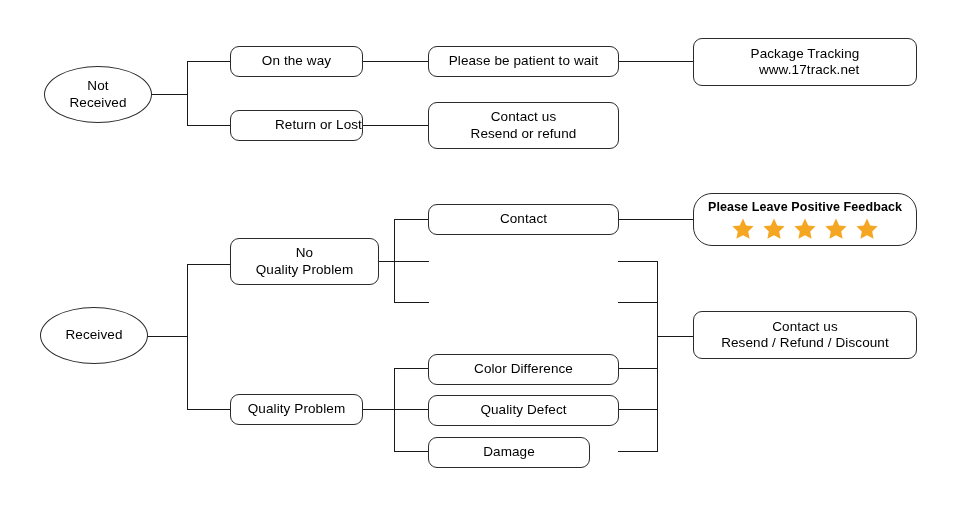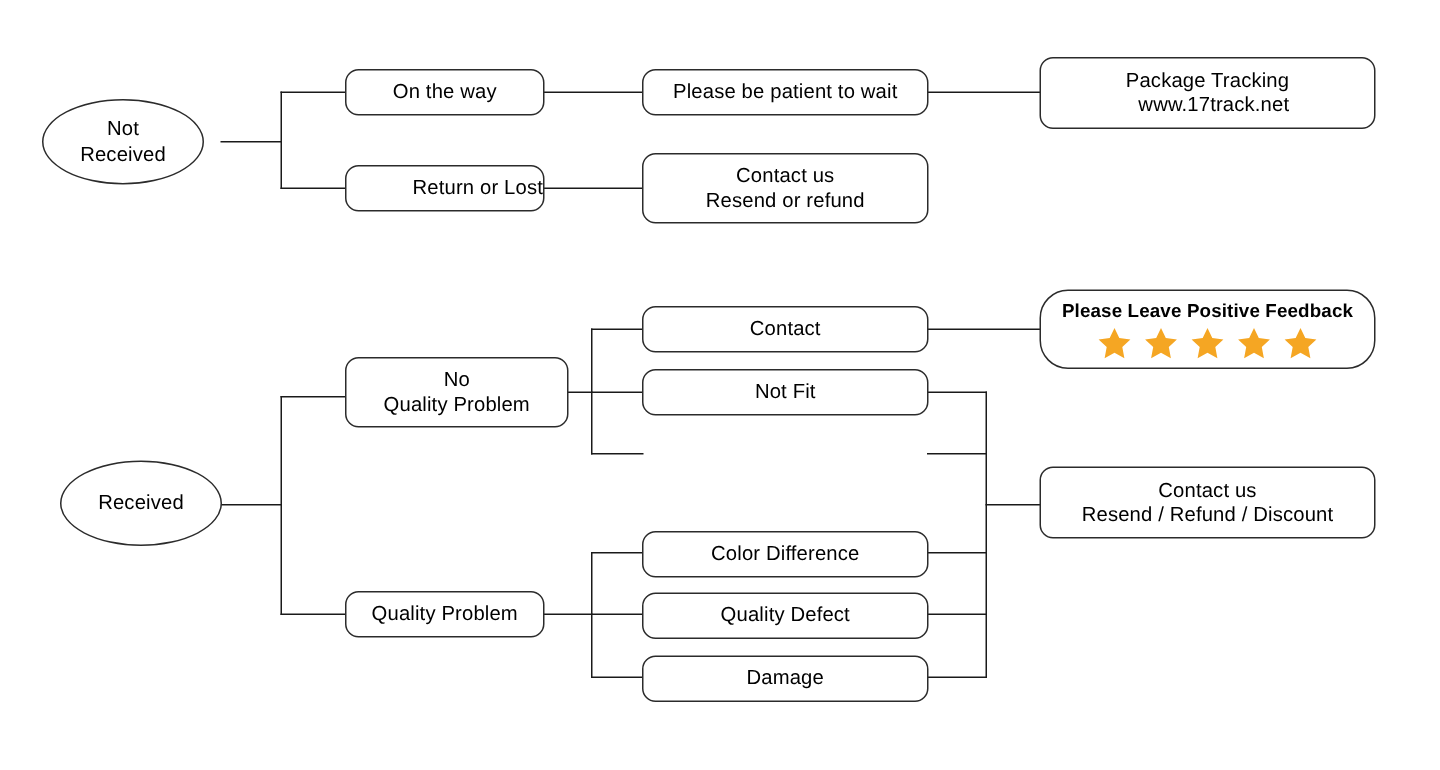--- a/index.html
+++ b/index.html
@@ -76,21 +76,21 @@
   <div class="line h" style="left:147px; top:94px; width:41px;"></div>
   <div class="line v" style="left:187px; top:61px;  height:65px;"></div>
   <div class="line h" style="left:187px; top:61px;  width:44px;"></div>
   <div class="line h" style="left:187px; top:125px; width:44px;"></div>
 
   <div class="line h" style="left:362px; top:61px;  width:67px;"></div>
   <div class="line h" style="left:362px; top:125px; width:67px;"></div>
 
   <div class="line h" style="left:618px; top:61px;  width:76px;"></div>
 
-  <div class="node ellipse" style="left:28px; top:66px; width:108px; height:57px; font-size:13.5px;">Not
+  <div class="node ellipse" style="left:44px; top:66px; width:108px; height:57px; font-size:13.5px;">Not
 Received</div>
 
   <div class="node rounded" style="left:230px; top:46px; width:133px; height:31px; font-size:13.5px;">On the way</div>
 
   <div class="node rounded" style="left:230px; top:110px; width:133px; height:31px; font-size:13.5px;padding-left:44px;">Return or Lost</div>
 
   <div class="node rounded" style="left:428px; top:46px; width:191px; height:31px; font-size:13.5px;">Please be patient to wait</div>
 
   <div class="node rounded" style="left:428px; top:102px; width:191px; height:47px; font-size:13.5px;">Contact us
 Resend or refund</div>
@@ -127,28 +127,27 @@
 
   <div class="node ellipse" style="left:40px; top:307px; width:108px; height:57px; font-size:13.5px;">Received</div>
 
   <div class="node rounded" style="left:230px; top:238px; width:149px; height:47px; font-size:13.5px;">No
 Quality Problem</div>
 
   <div class="node rounded" style="left:230px; top:394px; width:133px; height:31px; font-size:13.5px;">Quality Problem</div>
 
   <div class="node rounded" style="left:428px; top:204px; width:191px; height:31px; font-size:13.5px;">Contact</div>
 
-  <div class="node rounded" style="left:428px; top:246px; width:191px; height:31px; font-size:13.5px;">Not Fit</div>
 
 
   <div class="node rounded" style="left:428px; top:354px; width:191px; height:31px; font-size:13.5px;">Color Difference</div>
 
   <div class="node rounded" style="left:428px; top:395px; width:191px; height:31px; font-size:13.5px;">Quality Defect</div>
 
-  <div class="node rounded" style="left:428px; top:437px; width:191px; height:31px; font-size:13.5px;">Damage</div>
+  <div class="node rounded" style="left:428px; top:437px; width:162px; height:31px; font-size:13.5px;">Damage</div>
 
   <div class="node rounded feedback" style="left:693px; top:193px; width:224px; height:53px;border-radius:19px;">
     <div style="font-size:12.5px; font-weight:600;">Please Leave Positive Feedback</div>
     <div class="stars" id="star-row"><svg viewBox="0 0 24 24" class="star">
           <path d="M12 1.6 L15.2 8.4 L22.6 9.3 L17.2 14.4 L18.6 21.8 L12 18.2 L5.4 21.8 L6.8 14.4 L1.4 9.3 L8.8 8.4 Z" fill="#F5A623"></path>
         </svg><svg viewBox="0 0 24 24" class="star">
           <path d="M12 1.6 L15.2 8.4 L22.6 9.3 L17.2 14.4 L18.6 21.8 L12 18.2 L5.4 21.8 L6.8 14.4 L1.4 9.3 L8.8 8.4 Z" fill="#F5A623"></path>
         </svg><svg viewBox="0 0 24 24" class="star">
           <path d="M12 1.6 L15.2 8.4 L22.6 9.3 L17.2 14.4 L18.6 21.8 L12 18.2 L5.4 21.8 L6.8 14.4 L1.4 9.3 L8.8 8.4 Z" fill="#F5A623"></path>
         </svg><svg viewBox="0 0 24 24" class="star">

